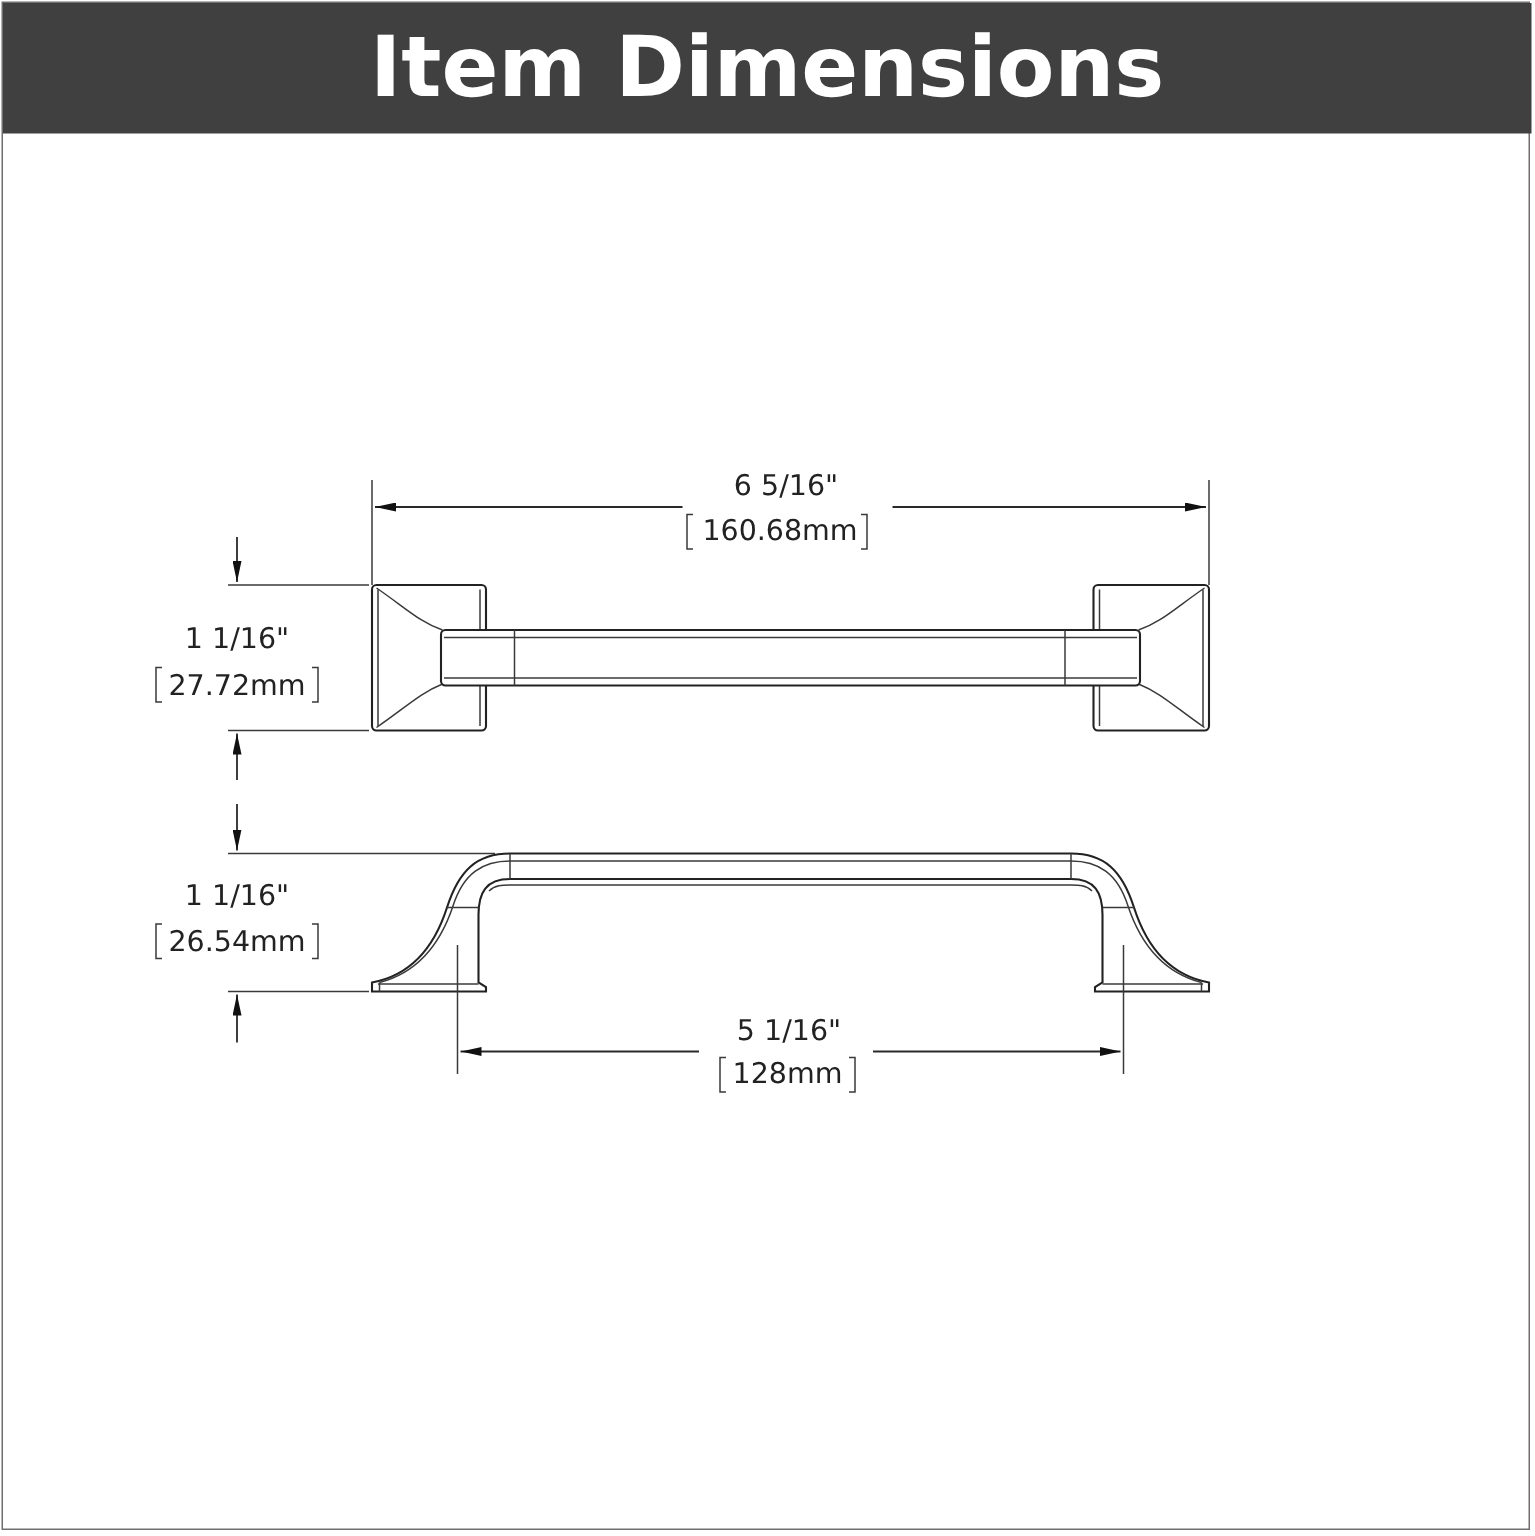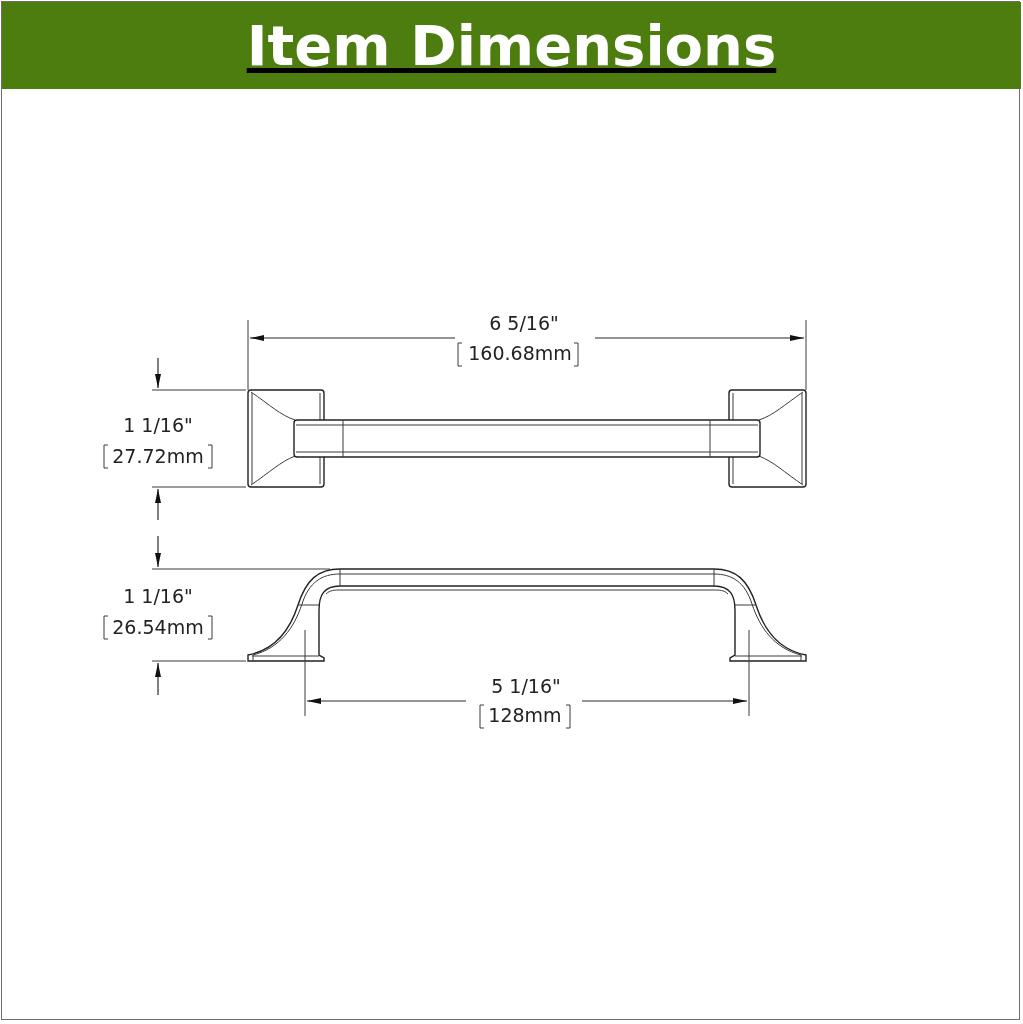--- a/index.html
+++ b/index.html
@@ -1,18 +1,18 @@
 <!DOCTYPE html>
 <html><head>
 <meta charset="utf-8">
 <style>
   html, body { margin: 0; padding: 0; background: #ffffff; }
   body { width: 1023px; height: 1024px; position: relative; overflow: hidden; font-family: "DejaVu Sans", sans-serif; }
   .frame { position: absolute; left: 1px; top: 1px; width: 1019px; height: 1019px; border: 1px solid #6f6f6f; box-sizing: border-box; }
-  .header { position: absolute; left: 2px; top: 2px; width: 1019px; height: 87px; background: #4d7c0f; display: flex; align-items: center; justify-content: center; text-decoration: underline; }
+  .header { position: absolute; left: 2px; top: 2px; width: 1019px; height: 87px; background: #404040; display: flex; align-items: center; justify-content: center; }
   .title { color: #ffffff; font-family: "DejaVu Sans", sans-serif; font-weight: bold; font-size: 56px; letter-spacing: 0px; }
   svg.drawing { position: absolute; left: 0; top: 0; }
   .dimtext { font-family: "DejaVu Sans", sans-serif; font-size: 19px; fill: #222222; }
   .ln { stroke: #2a2a2a; stroke-width: 1.2; fill: none; }
   .thin { stroke: #3a3a3a; stroke-width: 1; fill: none; }
   .part { stroke: #222222; stroke-width: 1.4; fill: #ffffff; }
 </style>
 </head>
 <body>
 

